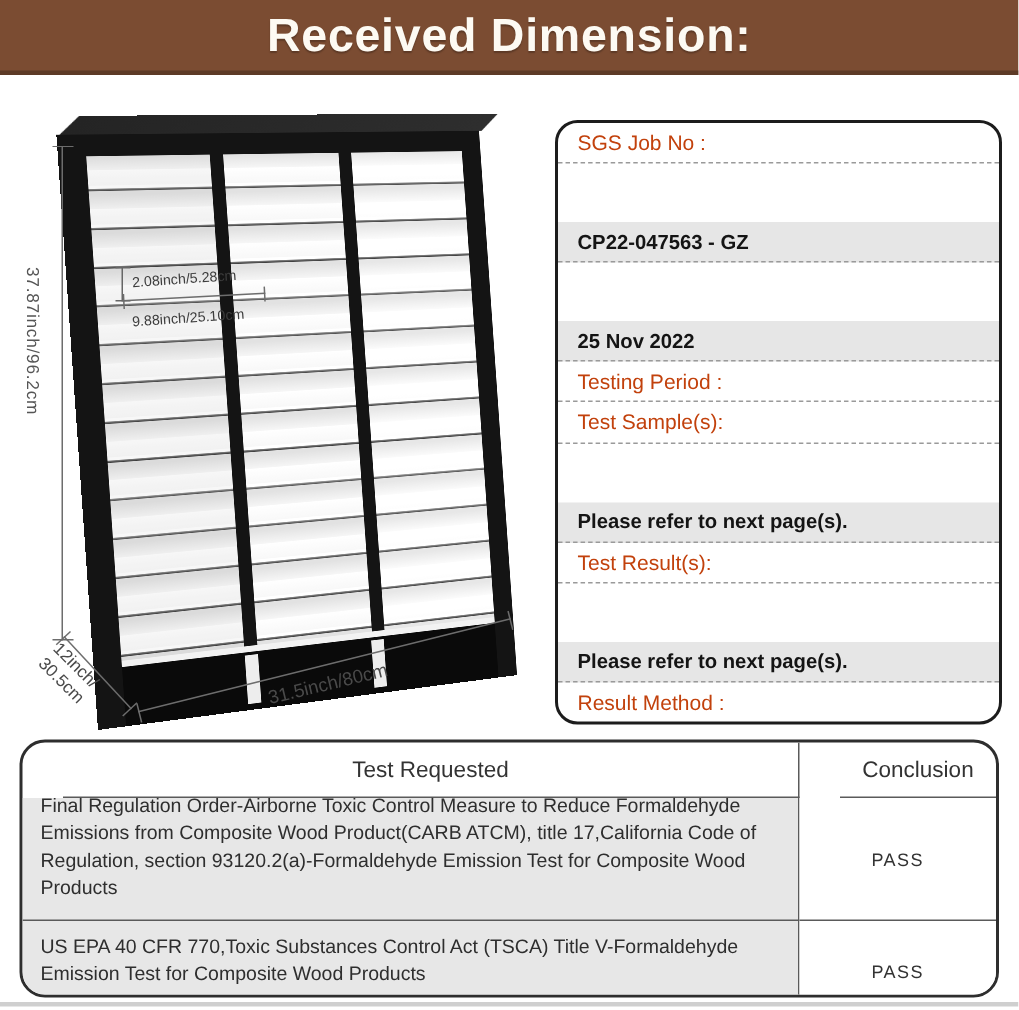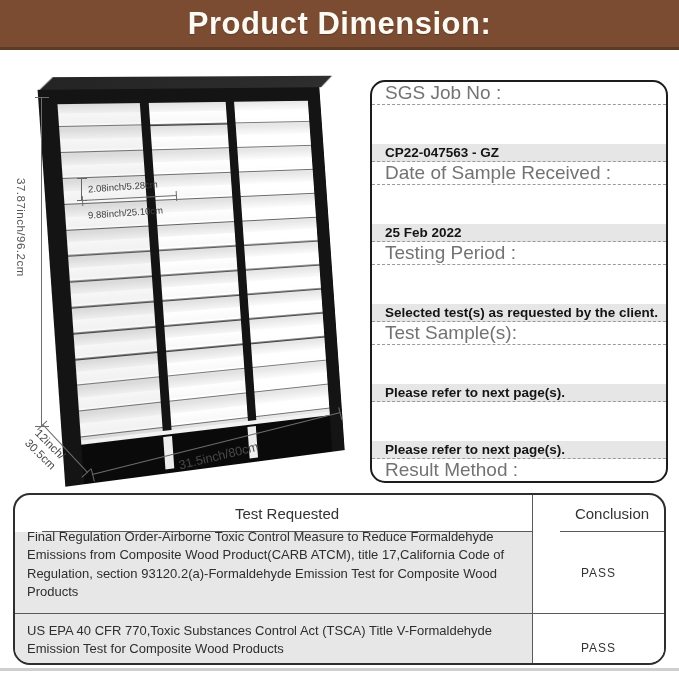--- a/index.html
+++ b/index.html
@@ -98,21 +98,21 @@
   .width-label { left: 178px; top: 449px; font-size: 12.5px; color: #4a4a4a; transform: rotate(-13.5deg); }
 
   
   .report {
     position: absolute; left: 370px; top: 80px; width: 298px; height: 403px;
     border: 2px solid #1c1c1c; border-radius: 15px; overflow: hidden;
     background: #ffffff; display: flex; flex-direction: column;
   }
   .trow {
     flex: 1; display: flex; align-items: center; padding-left: 13px; padding-right: 6px;
-    border-bottom: 1px dashed #9a9a9a; font-size: 19px; color: #737373;
+    border-bottom: 1px dashed #9a9a9a; font-size: 14px; color: #c2410c;
     white-space: nowrap;
   }
   .trow:last-child { border-bottom: none; }
   .trow.value { background: #e6e6e6; font-weight: bold; font-size: 13.5px; color: #141414; margin-top: 39px; }
 
   
   .results {
     position: absolute; left: 13px; top: 493px; width: 653px; height: 172px;
     border: 2px solid #2e2e2e; border-radius: 17px; overflow: hidden; background: #fff;
     display: grid; grid-template-columns: 518px 1fr; grid-template-rows: 37px 82px 1fr;
@@ -129,21 +129,21 @@
     display: flex; align-items: center; justify-content: center;
     font-size: 12px; letter-spacing: 1px; color: #333; background: #fff;
   }
 
   .footer-strip { position: absolute; left: 0; top: 668px; width: 679px; height: 3px; background: #cfcfcf; }
 </style>
 </head>
 <body>
 
 <div class="banner">
-  <span class="banner-title">Product Dimension:</span>
+  <span class="banner-title">Received Dimension:</span>
 </div>
 
 <div class="scene">
   <div class="cabinet">
     <div class="cols">
       <div class="col c1"></div>
       <div class="col c2"></div>
       <div class="col c3"></div>
     </div>
     <div class="base">
@@ -179,26 +179,25 @@
 
 <div class="dim-line width-line">
   <div class="tick start"></div>
   <div class="tick end"></div>
 </div>
 <div class="dim-text width-label">31.5inch/80cm</div>
 
 <div class="report">
   <div class="trow label">SGS Job No :</div>
   <div class="trow value">CP22-047563 - GZ</div>
-  <div class="trow label">Date of Sample Received :</div>
-  <div class="trow value">25 Feb 2022</div>
+  <div class="trow value">25 Nov 2022</div>
   <div class="trow label">Testing Period :</div>
-  <div class="trow value">Selected test(s) as requested by the client.</div>
   <div class="trow label">Test Sample(s):</div>
   <div class="trow value">Please refer to next page(s).</div>
+  <div class="trow label">Test Result(s):</div>
   <div class="trow value">Please refer to next page(s).</div>
   <div class="trow label">Result Method :</div>
 </div>
 
 <div class="results">
   <div class="cell head-cell">Test Requested</div>
   <div class="cell head-cell lastcol">Conclusion</div>
 
   <div class="cell test-cell">Final Regulation Order-Airborne Toxic Control Measure to Reduce Formaldehyde Emissions from Composite Wood Product(CARB ATCM), title 17,California Code of Regulation, section 93120.2(a)-Formaldehyde Emission Test for Composite Wood Products</div>
   <div class="cell pass-cell lastcol">PASS</div>

